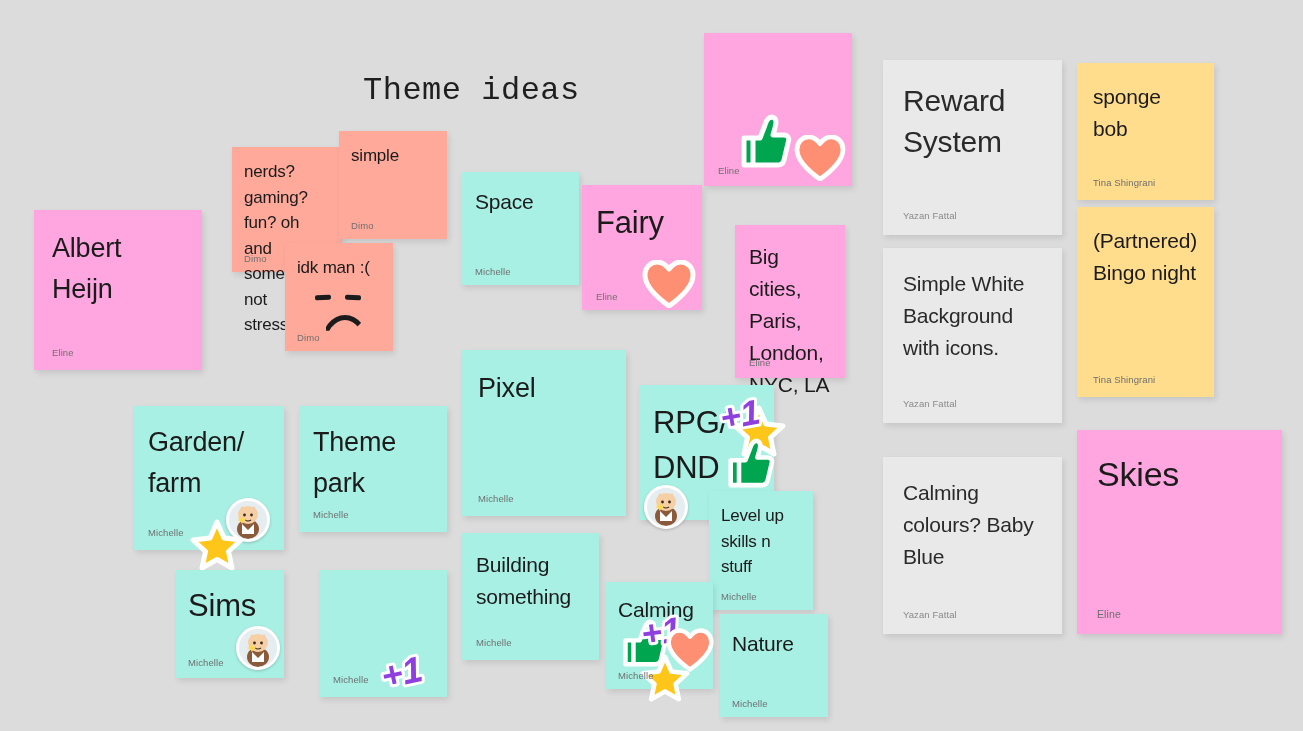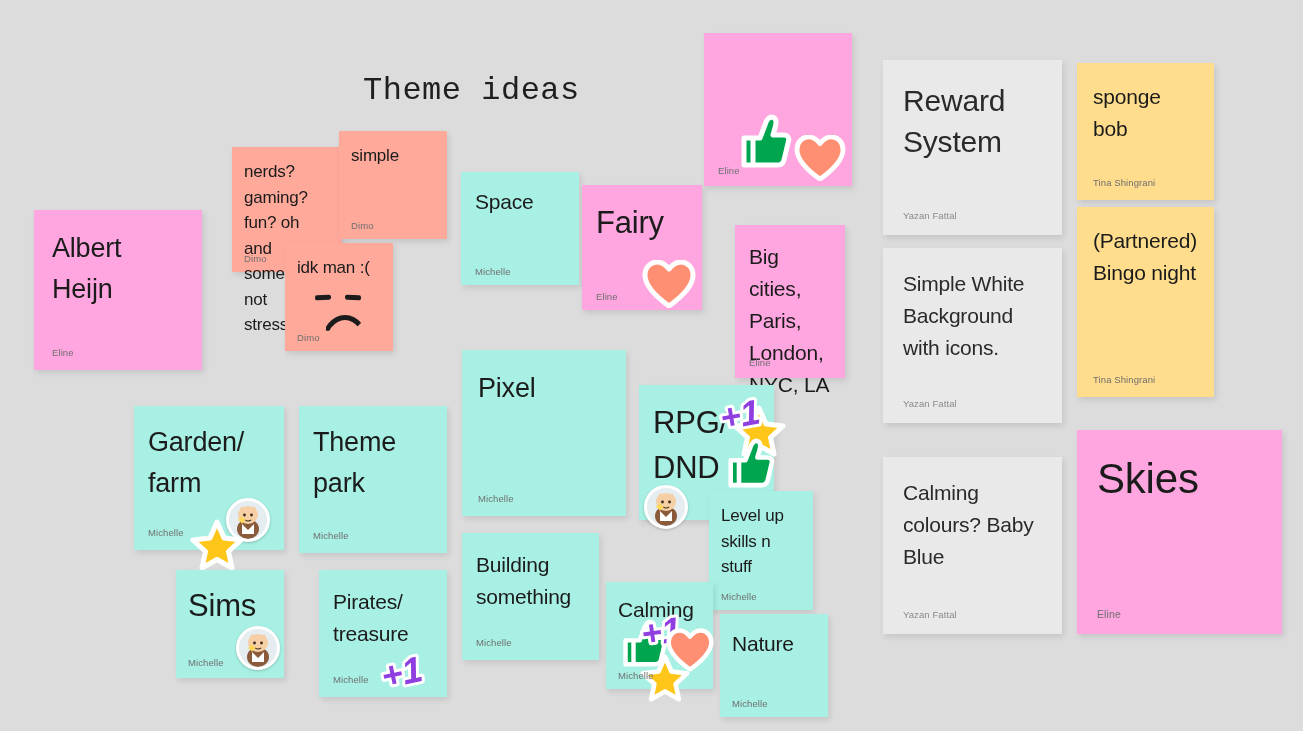--- a/index.html
+++ b/index.html
@@ -202,21 +202,21 @@
       </svg>
     </div>
     <span class="sticker" style="left:56px; top:113px;">
       <svg width="54" height="52" viewBox="0 0 54 52">
         <path d="M27 3 L34 19 L51 21 L38.5 32.5 L42 49 L27 40.5 L12 49 L15.5 32.5 L3 21 L20 19 Z" fill="#ffc61a" stroke="#ffffff" stroke-width="5" stroke-linejoin="round"></path>
       </svg>
     </span>
     <div class="note-author" style="left:14px; bottom:12px;">Michelle</div>
   </div>
 
-  <div class="note c-mint lg" style="left:299px; top:406px; width:148px; height:147px; padding:16px 14px 8px 14px;">
+  <div class="note c-mint lg" style="left:299px; top:406px; width:148px; height:126px; padding:16px 14px 8px 14px;">
     <div class="note-body">Theme park</div>
     <div class="note-author" style="left:14px; bottom:12px;">Michelle</div>
   </div>
 
   <div class="note c-mint xl" style="left:176px; top:570px; width:108px; height:108px; padding:14px 12px 8px 12px;">
     <div class="note-body">Sims</div>
     <div class="avatar" style="left:60px; top:56px;">
       <svg width="38" height="38" viewBox="0 0 38 38">
         <circle cx="19" cy="19" r="19" fill="#e6edf0"></circle>
         <ellipse cx="19" cy="28" rx="11" ry="10" fill="#8a5a3b"></ellipse>
@@ -227,21 +227,20 @@
         <circle cx="22.5" cy="14" r="1.4" fill="#3a2a1d"></circle>
         <path d="M16 19 Q19 21 22 19" stroke="#3a2a1d" stroke-width="1.2" fill="none"></path>
         <path d="M13 23 L19 29 L25 23 L25 33 L13 33 Z" fill="#ffffff"></path>
         <path d="M11 18 l2 -3 l1.6 3 l3 1 l-3 1 l-1.6 3 l-2 -3 l-3 -1 Z" fill="#ffd84d"></path>
       </svg>
     </div>
     <div class="note-author" style="left:12px; bottom:10px;">Michelle</div>
   </div>
 
   <div class="note c-mint md" style="left:319px; top:570px; width:128px; height:127px; padding:16px 14px 8px 14px;">
-    <div class="note-body">Pirates/ treasure</div>
     <span class="sticker" style="left:58px; top:78px; transform:rotate(-12deg);">
       <svg width="58" height="46" viewBox="0 0 58 46">
         <text x="4" y="36" font-family="Liberation Sans, sans-serif" font-size="36" font-weight="bold" font-style="italic" fill="#8f3fe0" stroke="#ffffff" stroke-width="6" paint-order="stroke" stroke-linejoin="round">+1</text>
       </svg>
     </span>
     <div class="note-author" style="left:14px; bottom:12px;">Michelle</div>
   </div>
 
   <div class="note c-mint md" style="left:462px; top:533px; width:137px; height:127px; padding:16px 14px 8px 14px;">
     <div class="note-body">Building something</div>
@@ -336,17 +335,17 @@
     <div class="note-body">sponge bob</div>
     <div class="note-author" style="left:16px; bottom:12px;">Tina Shingrani</div>
   </div>
 
   <div class="note c-yellow md" style="left:1077px; top:207px; width:137px; height:190px; padding:18px 16px 8px 16px;">
     <div class="note-body">(Partnered) Bingo night</div>
     <div class="note-author" style="left:16px; bottom:12px;">Tina Shingrani</div>
   </div>
 
   <div class="note c-pink" style="left:1077px; top:430px; width:205px; height:204px; padding:22px 20px 10px 20px;">
-    <div class="note-body" style="font-size:42px; line-height:1.3;">Skies</div>
+    <div class="note-body" style="font-size:34px; line-height:1.3;">Skies</div>
     <div class="note-author" style="left:20px; bottom:14px; font-size:10.5px;">Eline</div>
   </div>
 
 </div>
 
 </body></html>

